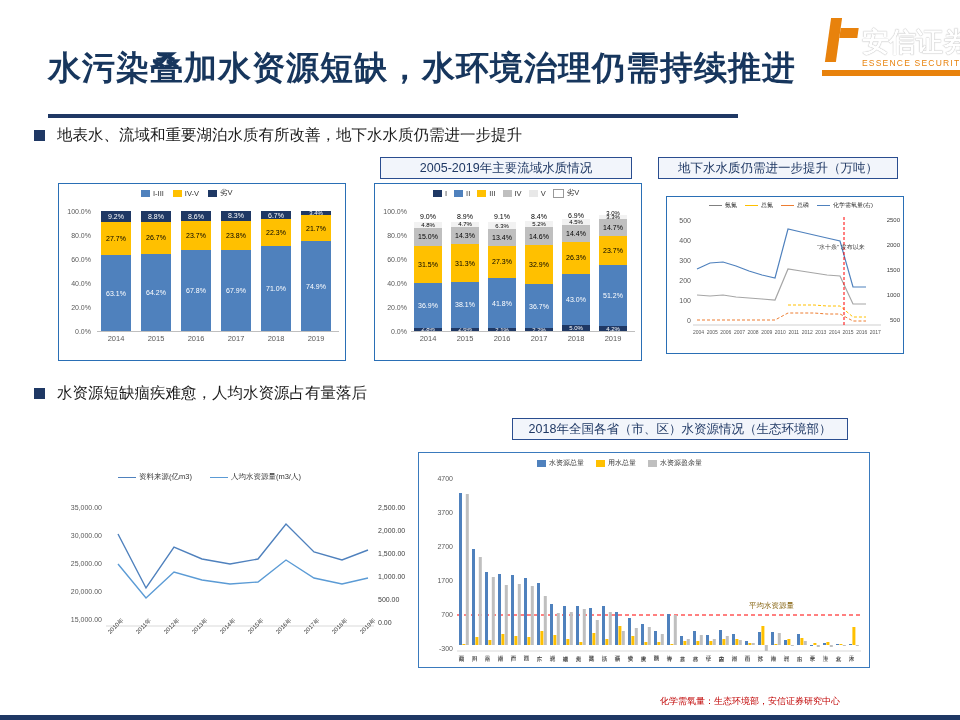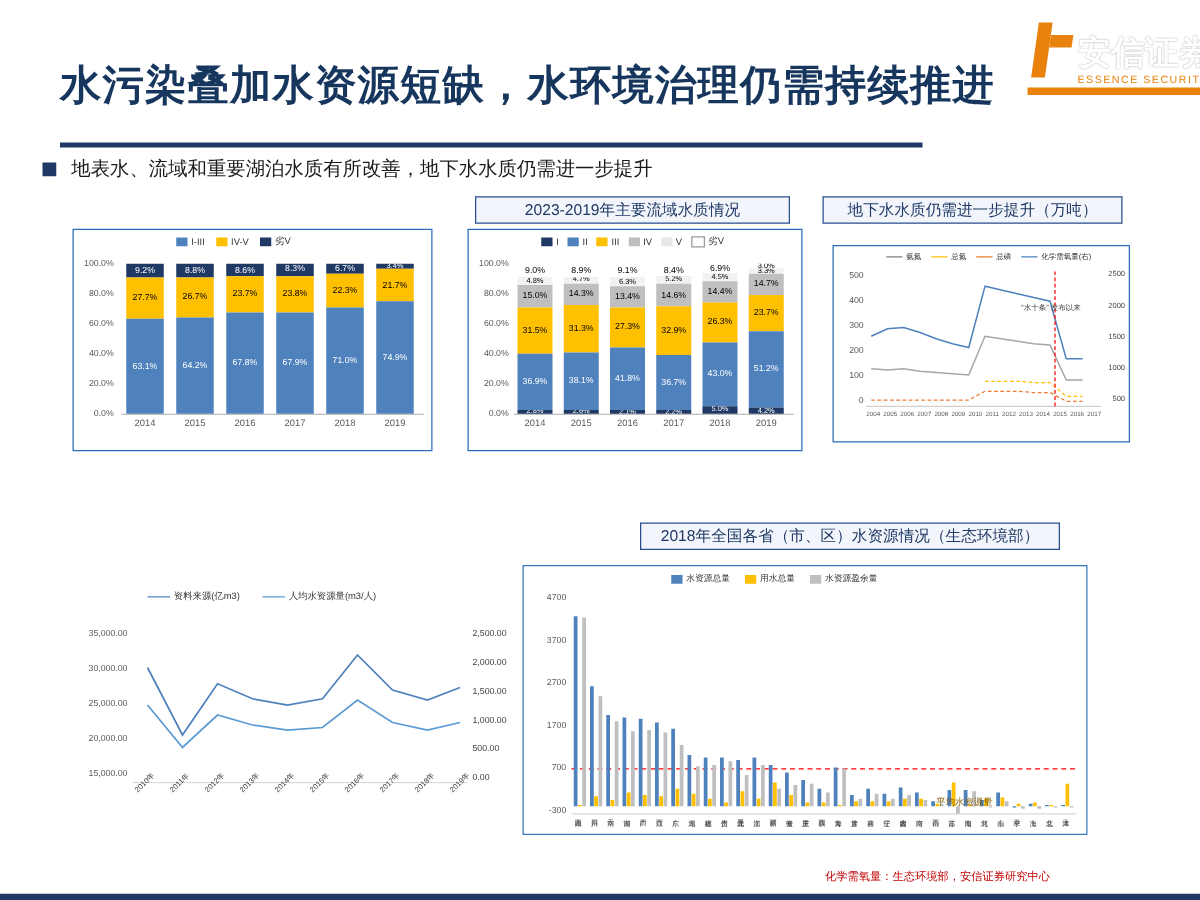--- a/index.html
+++ b/index.html
@@ -58,21 +58,21 @@
     <div class="logo-cn">安信证券</div>
     <div class="logo-en">ESSENCE SECURITIES</div>
     <div class="logo-bar"></div>
   </div>
 
   <div class="bullet" style="left:34px;top:125px;">
     <span class="sq"></span>
     <span class="tx">地表水、流域和重要湖泊水质有所改善，地下水水质仍需进一步提升</span>
   </div>
 
-  <div class="cap" style="left:380px;top:157px;width:252px;height:22px;">2023-2019年主要流域水质情况</div>
+  <div class="cap" style="left:380px;top:157px;width:252px;height:22px;">2005-2019年主要流域水质情况</div>
   <div class="cap" style="left:658px;top:157px;width:240px;height:22px;">地下水水质仍需进一步提升（万吨）</div>
 
   <div class="panel" style="left:58px;top:183px;width:288px;height:178px;">
 
     <div class="legend" style="left:82px;top:4px;">
       <span class="it">
           <span class="sw" style="background:#4f81bd"></span>
           <span>I-III</span>
         </span>
       <span class="it">
@@ -295,20 +295,24 @@
       <span>2011</span>
       <span>2012</span>
       <span>2013</span>
       <span>2014</span>
       <span>2015</span>
       <span>2016</span>
       <span>2017</span>
     </div>
   </div>
 
+  <div class="bullet" style="left:34px;top:383px;">
+    <span class="sq"></span>
+    <span class="tx">水资源短缺痼疾难愈，人均水资源占有量落后</span>
+  </div>
 
   <div class="cap" style="left:512px;top:418px;width:336px;height:22px;">2018年全国各省（市、区）水资源情况（生态环境部）</div>
 
   <div style="position:absolute;left:48px;top:462px;width:380px;height:200px;">
     <div class="legend" style="left:70px;top:10px;gap:18px;font-size:7.5px;">
       <span class="it">
           <span class="ln" style="border-top-color:#4f81bd;width:18px;"></span>
           <span>资料来源(亿m3)</span>
         </span>
       <span class="it">
@@ -530,21 +534,21 @@
             <rect x="6.8" y="170" width="3" height="1" fill="#bfbfbf"></rect>
         </g>
         <g transform="translate(392,0)">
           <rect x="0" y="169" width="3" height="1" fill="#4f81bd"></rect>
             <rect x="3.4" y="152" width="3" height="18" fill="#ffc000"></rect>
             <rect x="6.8" y="170" width="3" height="1" fill="#bfbfbf"></rect>
         </g>
       </g>
     </svg>
 
-    <div class="lbl" style="left:330px;top:148px;font-size:7.5px;color:#7f5a00;margin-top:36px;">平均水资源量</div>
+    <div class="lbl" style="left:330px;top:148px;font-size:7.5px;color:#7f5a00;">平均水资源量</div>
 
     <div style="position:absolute;left:38px;top:198px;width:404px;height:16px;">
       <span class="lbl6" style="left:2px;top:0;writing-mode:vertical-rl;font-size:5.5px;">西藏</span>
       <span class="lbl6" style="left:15px;top:0;writing-mode:vertical-rl;font-size:5.5px;">四川</span>
       <span class="lbl6" style="left:28px;top:0;writing-mode:vertical-rl;font-size:5.5px;">云南</span>
       <span class="lbl6" style="left:41px;top:0;writing-mode:vertical-rl;font-size:5.5px;">湖南</span>
       <span class="lbl6" style="left:54px;top:0;writing-mode:vertical-rl;font-size:5.5px;">广西</span>
       <span class="lbl6" style="left:67px;top:0;writing-mode:vertical-rl;font-size:5.5px;">江西</span>
       <span class="lbl6" style="left:80px;top:0;writing-mode:vertical-rl;font-size:5.5px;">广东</span>
       <span class="lbl6" style="left:93px;top:0;writing-mode:vertical-rl;font-size:5.5px;">湖北</span>

